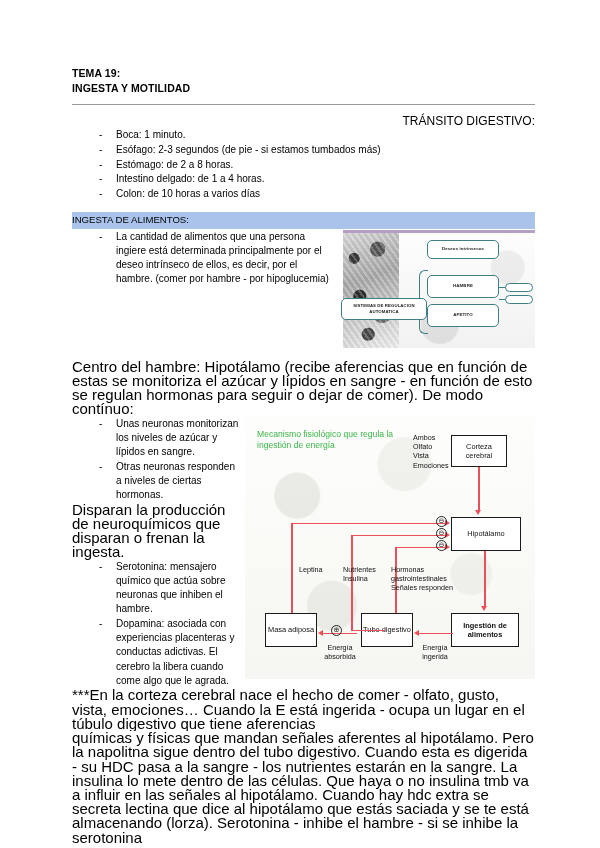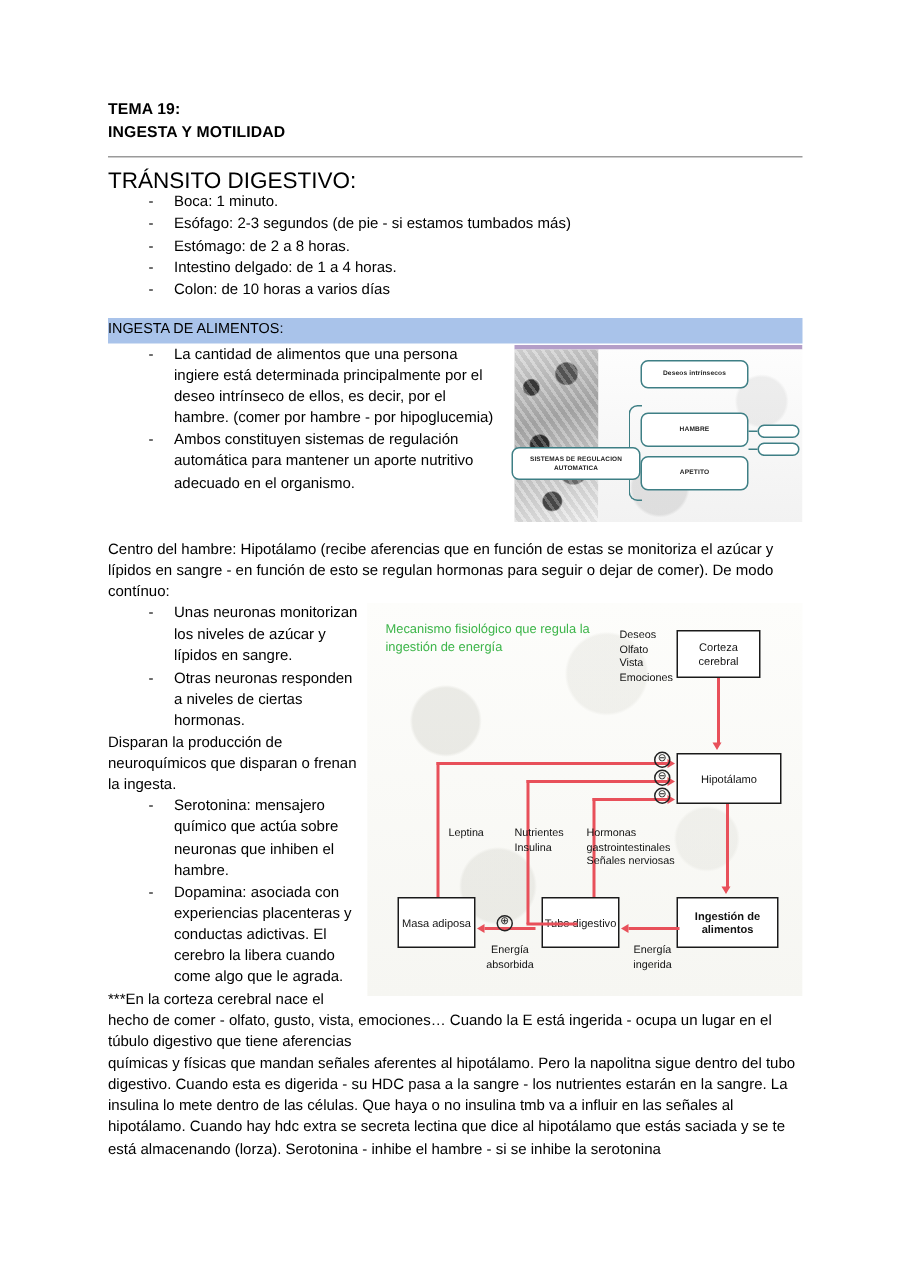--- a/index.html
+++ b/index.html
@@ -34,29 +34,30 @@
     letter-spacing: 0.1px;
   }
   .rule {
     border-top: 1px solid #9a9a9a;
     margin: 8px 0 9px 0;
     height: 0;
   }
 
   
   .para {
-    font-size: 10px;
+    font-size: 15px;
     line-height: 14.2px;
     text-align: left;
     margin: 0;
   }
   .section-label {
-    font-size: 15px;
+    font-size: 12px;
     line-height: 14.2px;
     margin: 0;
+    text-align: right;
   }
 
   
   .highlight-band {
     background: #a9c3ea;
     font-size: 9.6px;
     line-height: 14.6px;
     padding: 1px 8px 1px 0;
     margin: 11px 0 1px 0;
     width: 463px;
@@ -307,35 +308,34 @@
         <div class="nbox b-deseos">Deseos intrínsecos</div>
         <div class="nbox b-hambre">HAMBRE</div>
         <div class="nbox b-apetito">APETITO</div>
         <div class="nbox b-sistemas">SISTEMAS DE REGULACION AUTOMATICA</div>
         <div class="nbox b-mini1"></div>
         <div class="nbox b-mini2"></div>
       </div>
 
       <ul class="dash-list">
         <li>La cantidad de alimentos que una persona ingiere está determinada principalmente por el deseo intrínseco de ellos, es decir, por el hambre. (comer por hambre - por hipoglucemia)</li>
-        <li>Ambos constituyen sistemas de regulación automática para mantener un aporte nutritivo adecuado en el organismo.</li>
       </ul>
       <div class="clear"></div>
     </div>
 
     <div class="para mt9">Centro del hambre: Hipotálamo (recibe aferencias que en función de estas se monitoriza el azúcar y lípidos en sangre - en función de esto se regulan hormonas para seguir o dejar de comer). De modo contínuo:</div>
 
     <div class="wrap-region">
       <div class="fig2 float-img">
         <div class="grain"></div>
 
         <div class="green-title">Mecanismo fisiológico que regula la ingestión de energía</div>
 
         <div class="senses">
-          <div>Deseos</div>
+          <div>Ambos</div>
           <div>Olfato</div>
           <div>Vista</div>
           <div>Emociones</div>
         </div>
 
         <div class="box b-corteza">Corteza cerebral</div>
         <div class="box b-hipo">Hipotálamo</div>
         <div class="box b-ingest">Ingestión de alimentos</div>
         <div class="box b-tubo">Tubo digestivo</div>
         <div class="box b-masa">Masa adiposa</div>
@@ -365,21 +365,21 @@
         <div class="ln" style="left:78px; top:216px; width:34px; height:1.6px;"></div>
         <div class="arrowhead ar-left" style="left:73px; top:213.4px;"></div>
 
         <div class="sign" style="left:191px; top:99px;">⊖</div>
         <div class="sign" style="left:191px; top:111px;">⊖</div>
         <div class="sign" style="left:191px; top:123px;">⊖</div>
         <div class="sign" style="left:86px; top:208px;">⊕</div>
 
         <div class="lbl" style="left:54px; top:148px;">Leptina</div>
         <div class="lbl" style="left:98px; top:148px; width:44px;">Nutrientes Insulina</div>
-        <div class="lbl" style="left:146px; top:148px; width:62px;">Hormonas gastrointestinales Señales nerviosas</div>
+        <div class="lbl" style="left:146px; top:148px; width:62px;">Hormonas gastrointestinales Señales responden</div>
         <div class="lbl" style="left:78px; top:226px; width:34px; text-align:center;">Energía absorbida</div>
         <div class="lbl" style="left:172px; top:226px; width:36px; text-align:center;">Energía ingerida</div>
       </div>
 
       <ul class="dash-list">
         <li>Unas neuronas monitorizan los niveles de azúcar y lípidos en sangre.</li>
         <li>Otras neuronas responden a niveles de ciertas hormonas.</li>
       </ul>
 
       <div class="para">Disparan la producción de neuroquímicos que disparan o frenan la ingesta.</div>

